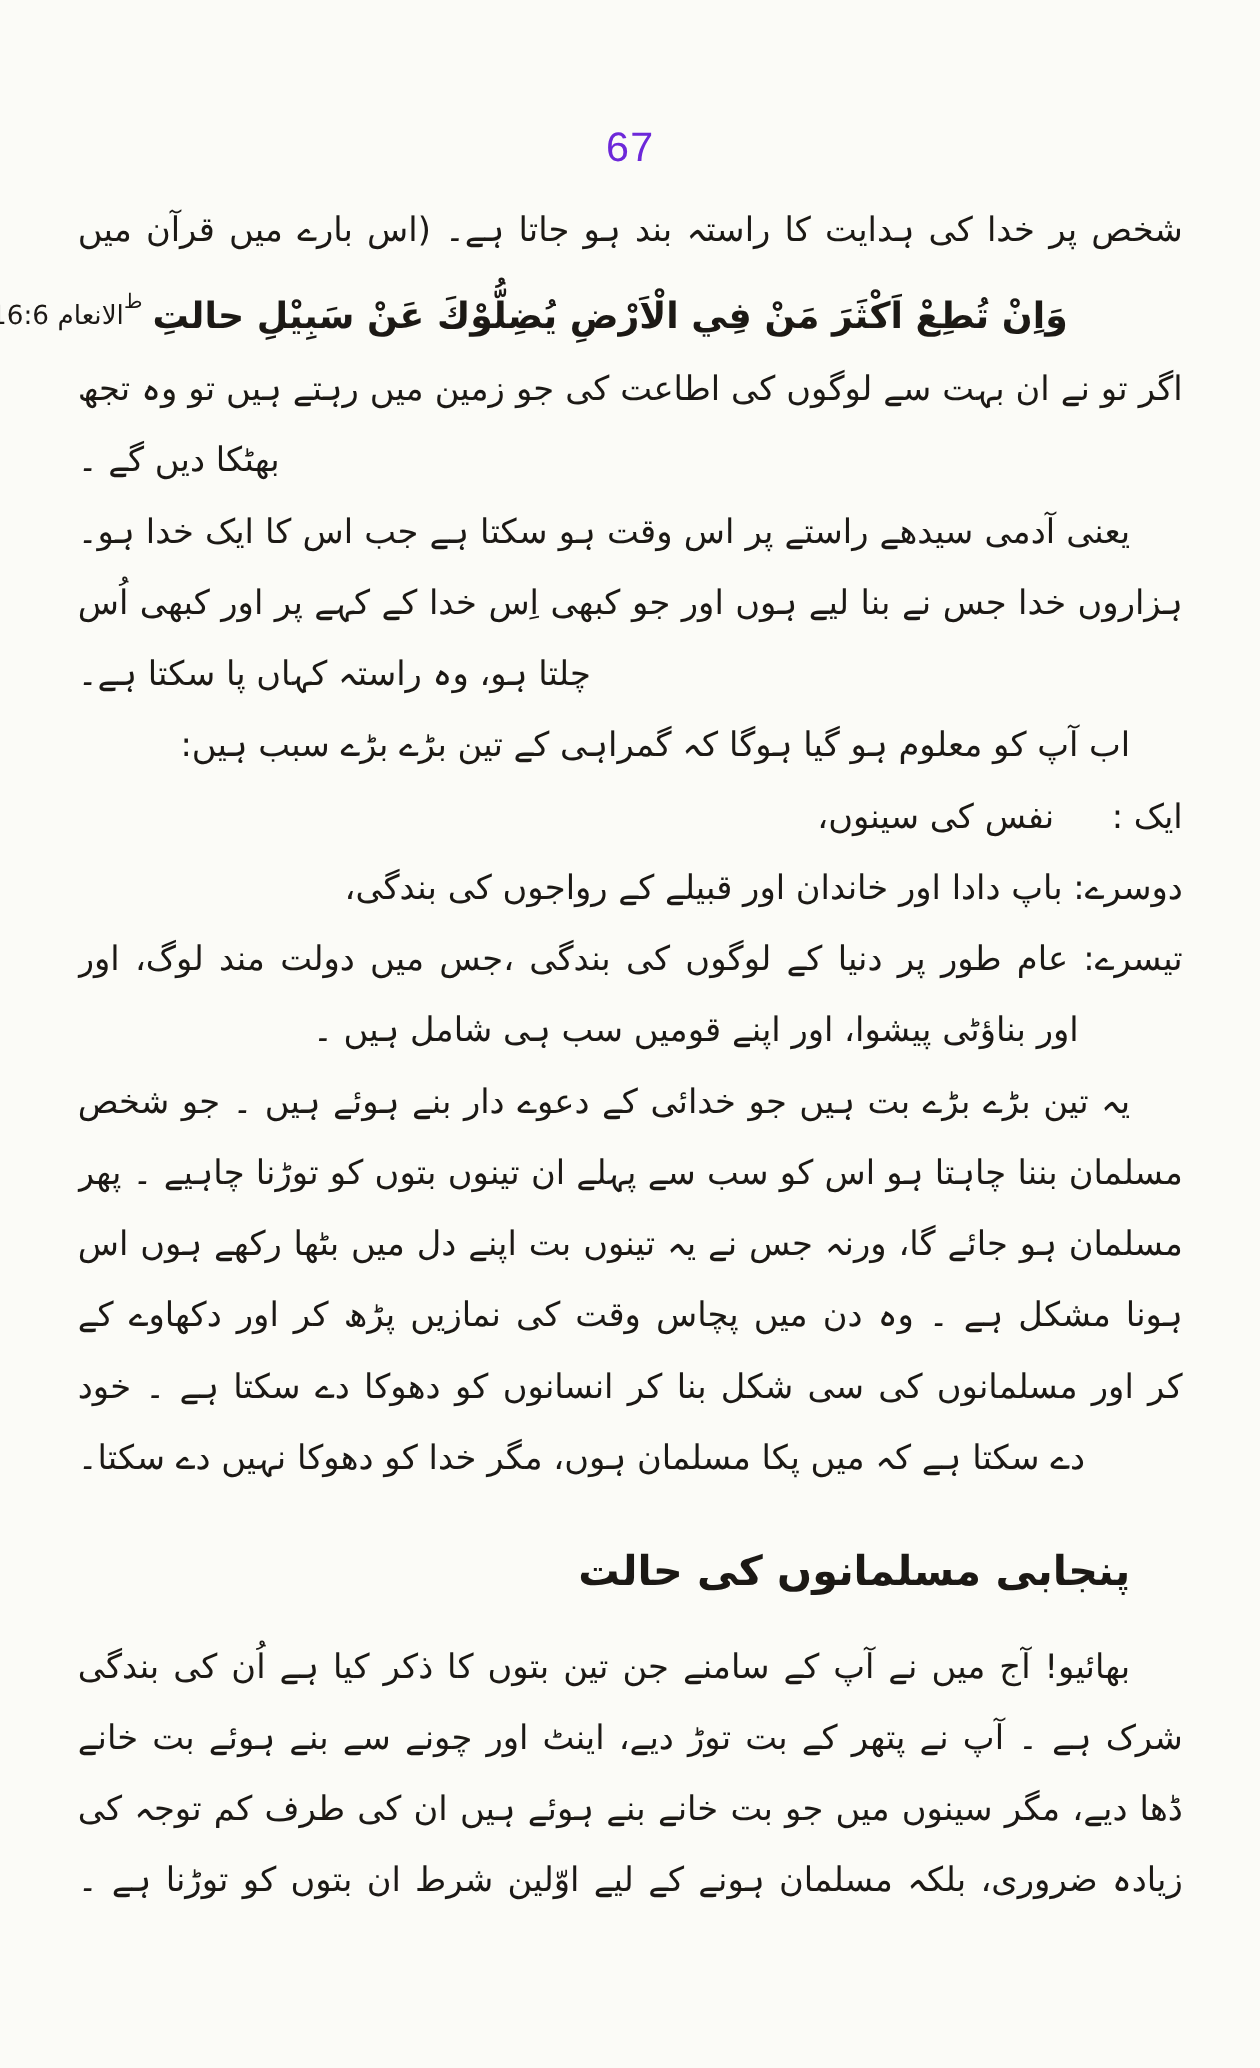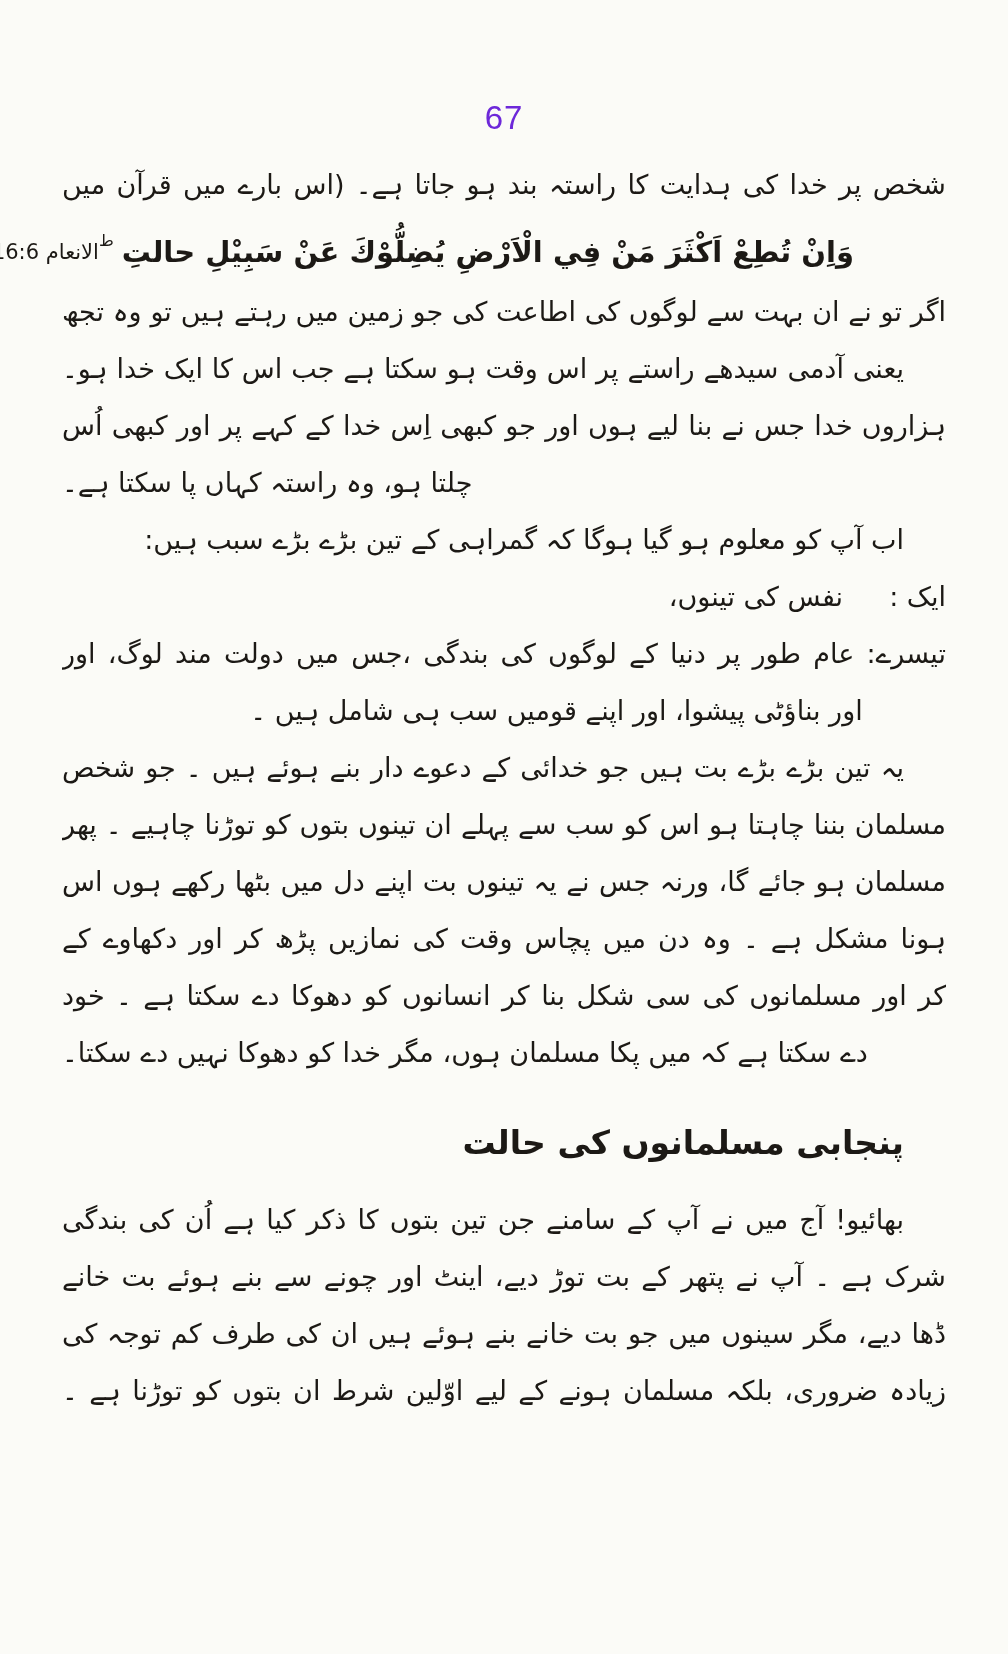--- a/index.html
+++ b/index.html
@@ -92,31 +92,33 @@
 
   <div class="line full first">شخص پر خدا کی ہدایت کا راستہ بند ہو جاتا ہے۔ (اس بارے میں قرآن میں فرمایا گیا)</div>
 
   <div class="verse-row">
     <span class="verse">وَاِنْ تُطِعْ اَكْثَرَ مَنْ فِي الْاَرْضِ يُضِلُّوْكَ عَنْ سَبِيْلِ حالتِ</span>
     <span class="pausemark">ط</span>
     <span class="verse-ref">الانعام 116:6</span>
   </div>
 
   <div class="line full">اگر تو نے ان بہت سے لوگوں کی اطاعت کی جو زمین میں رہتے ہیں تو وہ تجھ کو خدا کے راستے سے</div>
+  <div class="line left">بھٹکا دیں گے ۔</div>
 
   <div class="line full ind">یعنی آدمی سیدھے راستے پر اس وقت ہو سکتا ہے جب اس کا ایک خدا ہو۔ سیکڑوں</div>
   <div class="line full">ہزاروں خدا جس نے بنا لیے ہوں اور جو کبھی اِس خدا کے کہے پر اور کبھی اُس خدا کے کہے پر</div>
   <div class="line left">چلتا ہو، وہ راستہ کہاں پا سکتا ہے۔</div>
 
   <div class="line right ind">اب آپ کو معلوم ہو گیا ہوگا کہ گمراہی کے تین بڑے بڑے سبب ہیں:</div>
 
   <div class="line right">
-    <span class="listone-label">ایک :</span><span class="listone-gap"></span><span class="listone-text">نفس کی تینوں،</span>
+    <span class="listone-label">ایک :</span><span class="listone-gap"></span><span class="listone-text">نفس کی سینوں،</span>
   </div>
 
+  <div class="line right">دوسرے: باپ دادا اور خاندان اور قبیلے کے رواجوں کی بندگی،</div>
   <div class="line full">تیسرے: عام طور پر دنیا کے لوگوں کی بندگی ،جس میں دولت مند لوگ، اور حکامِ وقت</div>
   <div class="line midleft">اور بناؤٹی پیشوا، اور اپنے قومیں سب ہی شامل ہیں ۔</div>
 
   <div class="line full ind">یہ تین بڑے بڑے بت ہیں جو خدائی کے دعوے دار بنے ہوئے ہیں ۔ جو شخص</div>
   <div class="line full">مسلمان بننا چاہتا ہو اس کو سب سے پہلے ان تینوں بتوں کو توڑنا چاہیے ۔ پھر وہ حقیقت میں</div>
   <div class="line full">مسلمان ہو جائے گا، ورنہ جس نے یہ تینوں بت اپنے دل میں بٹھا رکھے ہوں اس کا بندۂ خدا</div>
   <div class="line full">ہونا مشکل ہے ۔ وہ دن میں پچاس وقت کی نمازیں پڑھ کر اور دکھاوے کے روزے رکھ</div>
   <div class="line full">کر اور مسلمانوں کی سی شکل بنا کر انسانوں کو دھوکا دے سکتا ہے ۔ خود اپنے نفس کو بھی دھوکا</div>
   <div class="line left">دے سکتا ہے کہ میں پکا مسلمان ہوں، مگر خدا کو دھوکا نہیں دے سکتا۔</div>
 

